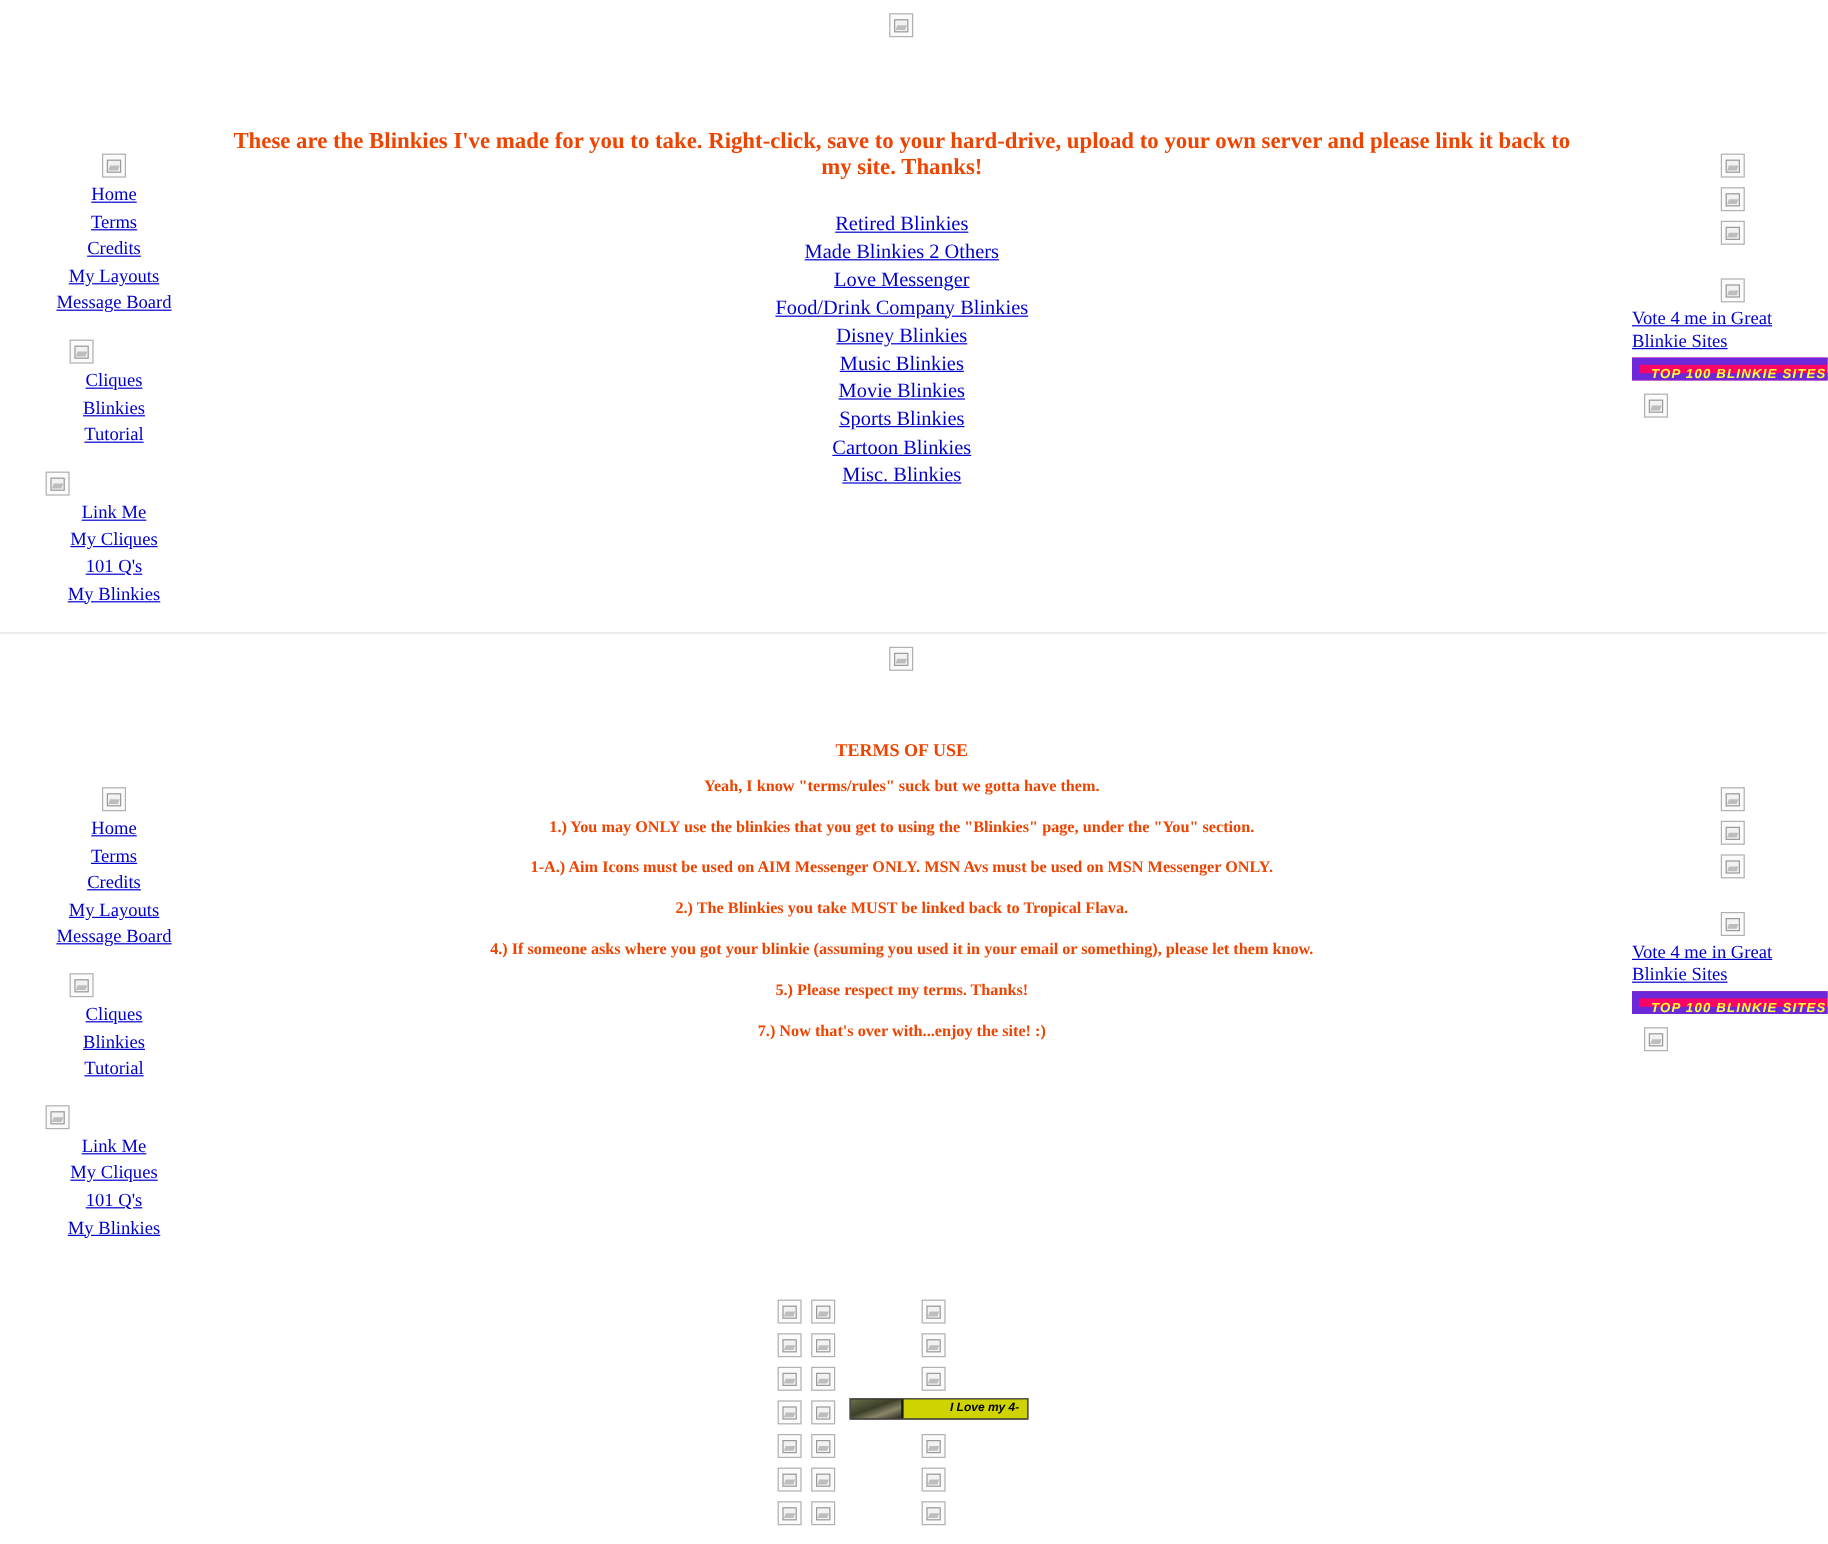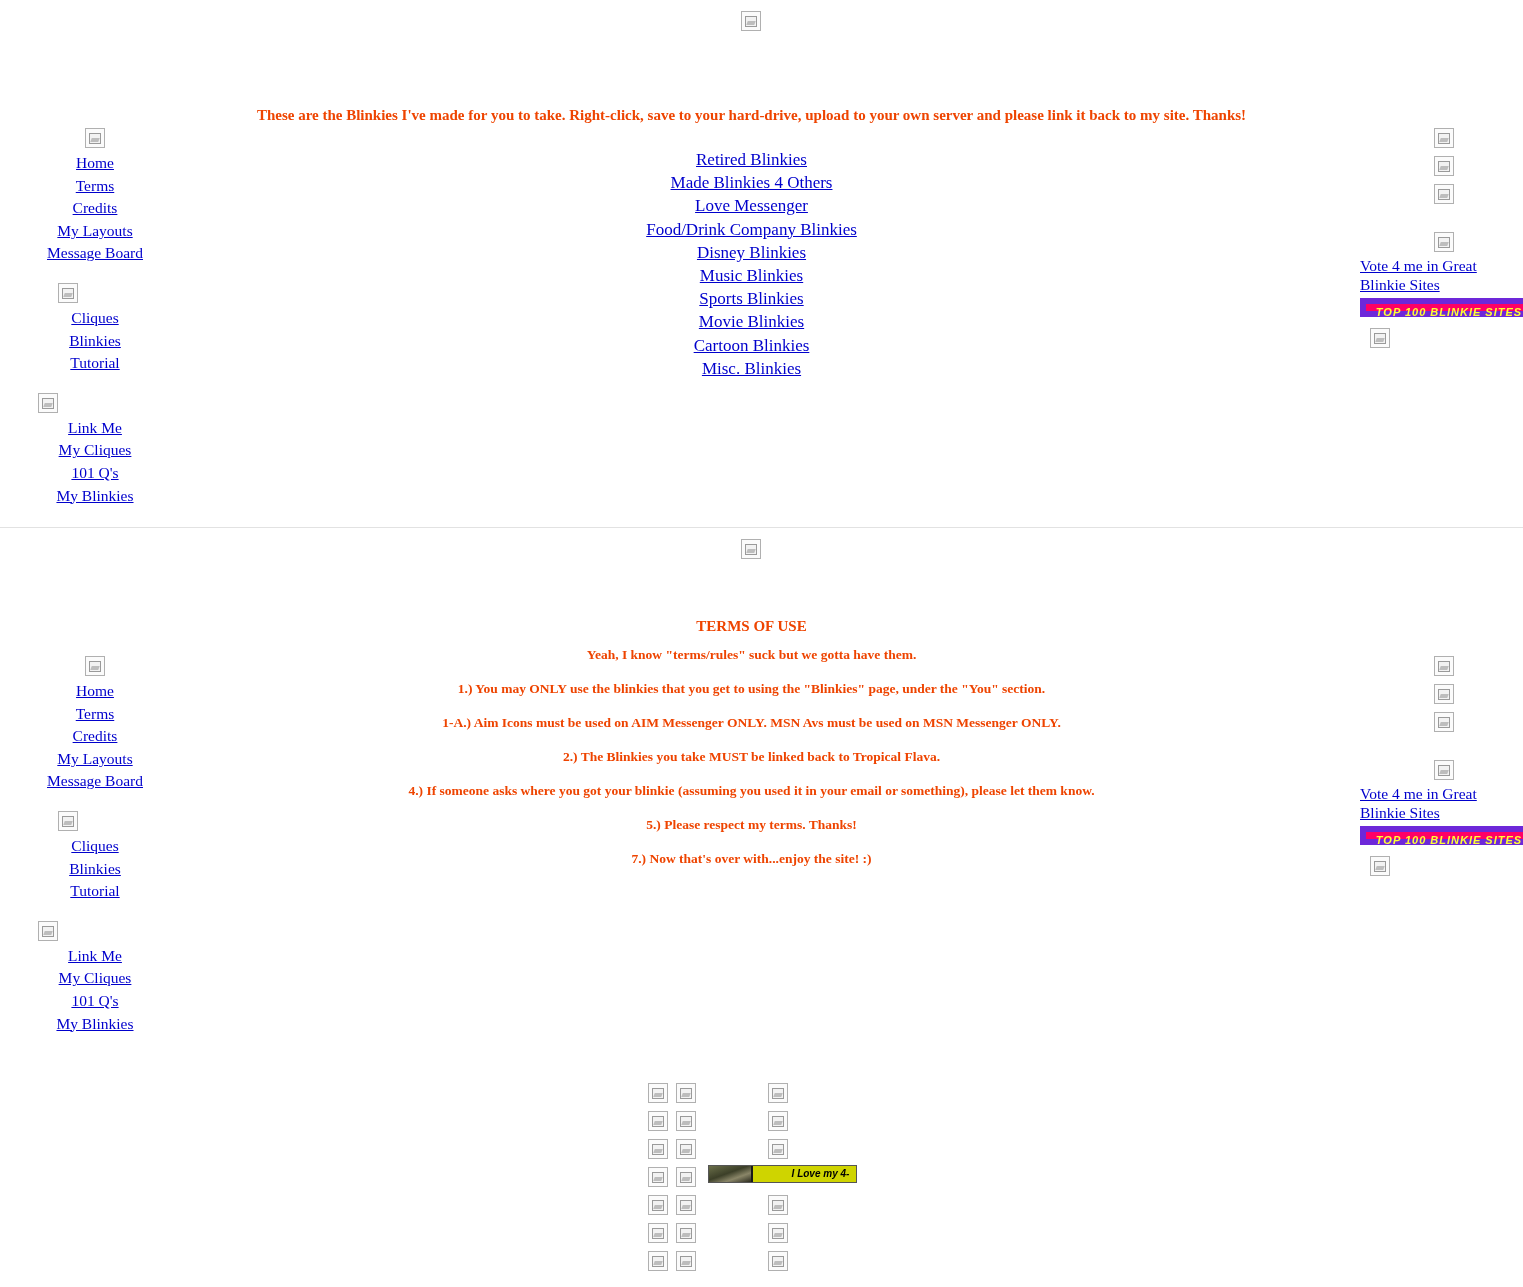--- a/index.html
+++ b/index.html
@@ -83,21 +83,21 @@
   
   .center {
     position: absolute;
     left: 190px;
     width: 1123px;
     text-align: center;
   }
   .intro-line {
     color: #ee4400;
     font-weight: bold;
-    font-size: 15px;
+    font-size: 19px;
     margin: 0;
   }
   .blinkie-links {
     font-size: 17px;
     line-height: 23.2px;
   }
   .blinkie-links a { display: block; }
 
   .terms-title {
     color: #ee4400;
@@ -218,27 +218,27 @@
       <a href="#">My Cliques</a>
       <a href="#">101 Q's</a>
       <a href="#">My Blinkies</a>
     </div>
   </div>
 
   <div class="center" style="top:107px;">
     <p class="intro-line">These are the Blinkies I've made for you to take. Right-click, save to your hard-drive, upload to your own server and please link it back to my site. Thanks!</p>
     <div class="blinkie-links" style="margin-top:24px;">
       <a href="#">Retired Blinkies</a>
-      <a href="#">Made Blinkies 4 Others</a>
+      <a href="#">Made Blinkies 2 Others</a>
       <a href="#">Love Messenger</a>
       <a href="#">Food/Drink Company Blinkies</a>
       <a href="#">Disney Blinkies</a>
       <a href="#">Music Blinkies</a>
+      <a href="#">Movie Blinkies</a>
       <a href="#">Sports Blinkies</a>
-      <a href="#">Movie Blinkies</a>
       <a href="#">Cartoon Blinkies</a>
       <a href="#">Misc. Blinkies</a>
     </div>
   </div>
 
   <div class="rightcol" style="top:128px;">
     <span class="broken-img stackimg"></span>
     <span class="broken-img stackimg"></span>
     <span class="broken-img stackimg"></span>
     <span class="broken-img voteimg"></span>

